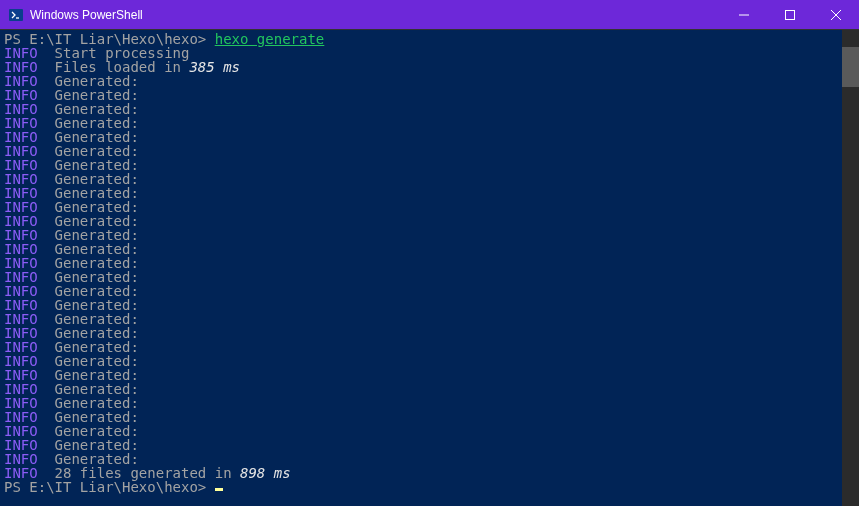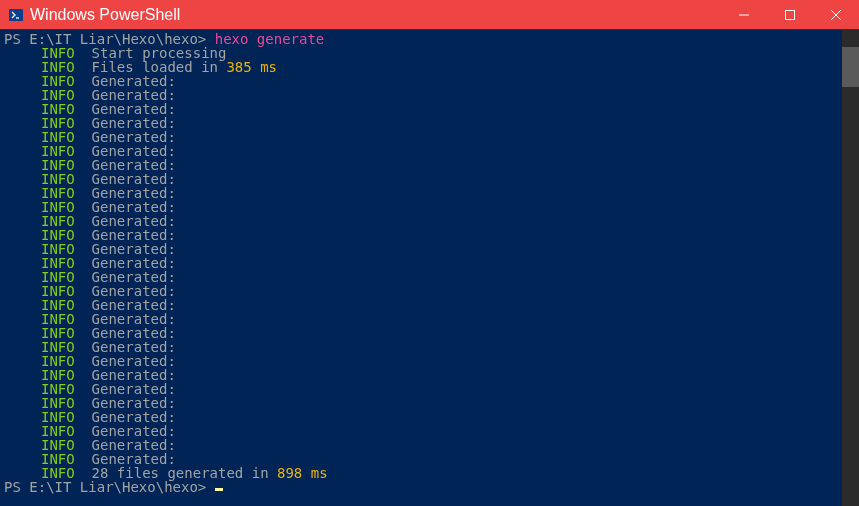--- a/index.html
+++ b/index.html
@@ -12,26 +12,26 @@
 }
 .window {
   width: 859px;
   height: 506px;
   background: #000;
   display: flex;
   flex-direction: column;
 }
 .titlebar {
   height: 30px;
-  background: #ef4444;
+  background: #6d28d9;
   display: flex;
   align-items: center;
   color: #fff;
   font-family: "Segoe UI", sans-serif;
-  font-size: 16px;
+  font-size: 12px;
   border-bottom: 1px solid #333;
 }
 .titlebar-icon {
   width: 16px;
   height: 16px;
   margin: 0 6px 0 8px;
   display: flex;
   align-items: center;
   justify-content: center;
 }
@@ -68,24 +68,24 @@
 }
 .scrollbar-thumb {
   position: absolute;
   top: 17px;
   left: 0;
   right: 0;
   height: 40px;
   background: #5a5a5a;
 }
 .ps-prompt { color: #a3a3a3; }
-.ps-cmd { color: #ec4899; }
-.info { color: #84cc16; margin-left: 37px; }
+.ps-cmd { color: #22c55e; text-decoration: underline; }
+.info { color: #8b5cf6; }
 .gen { color: #a3a3a3; }
-.num { color: #eab308; }
+.num { color: #e5e5e5; font-style: italic; }
 .cursor {
   display: inline-block;
   width: 8px;
   height: 3px;
   background: #ffff99;
   vertical-align: baseline;
   margin-bottom: 1px;
 }
 </style>
 </head>

